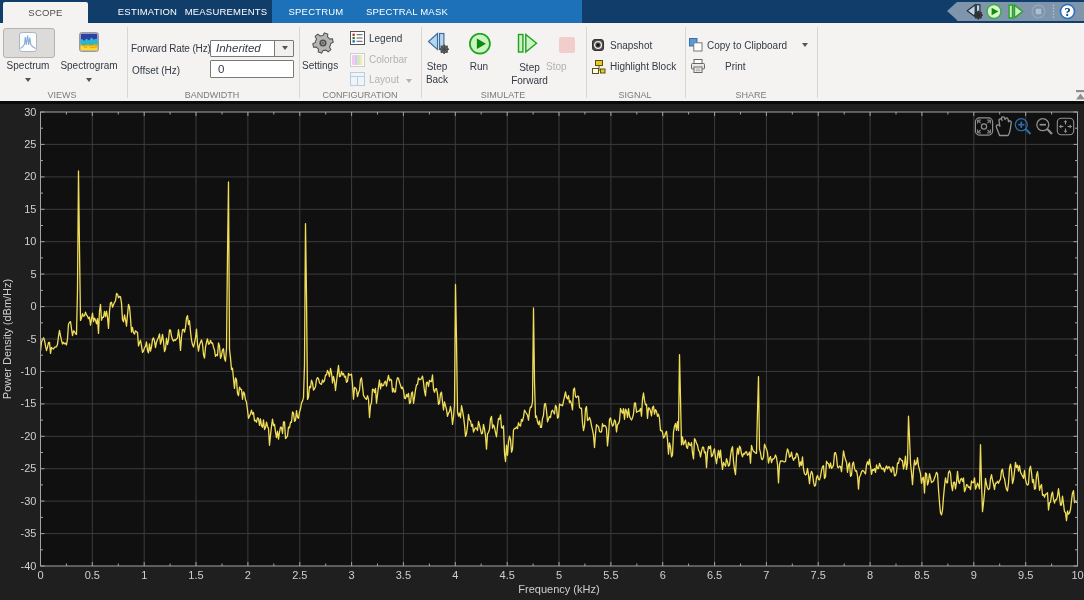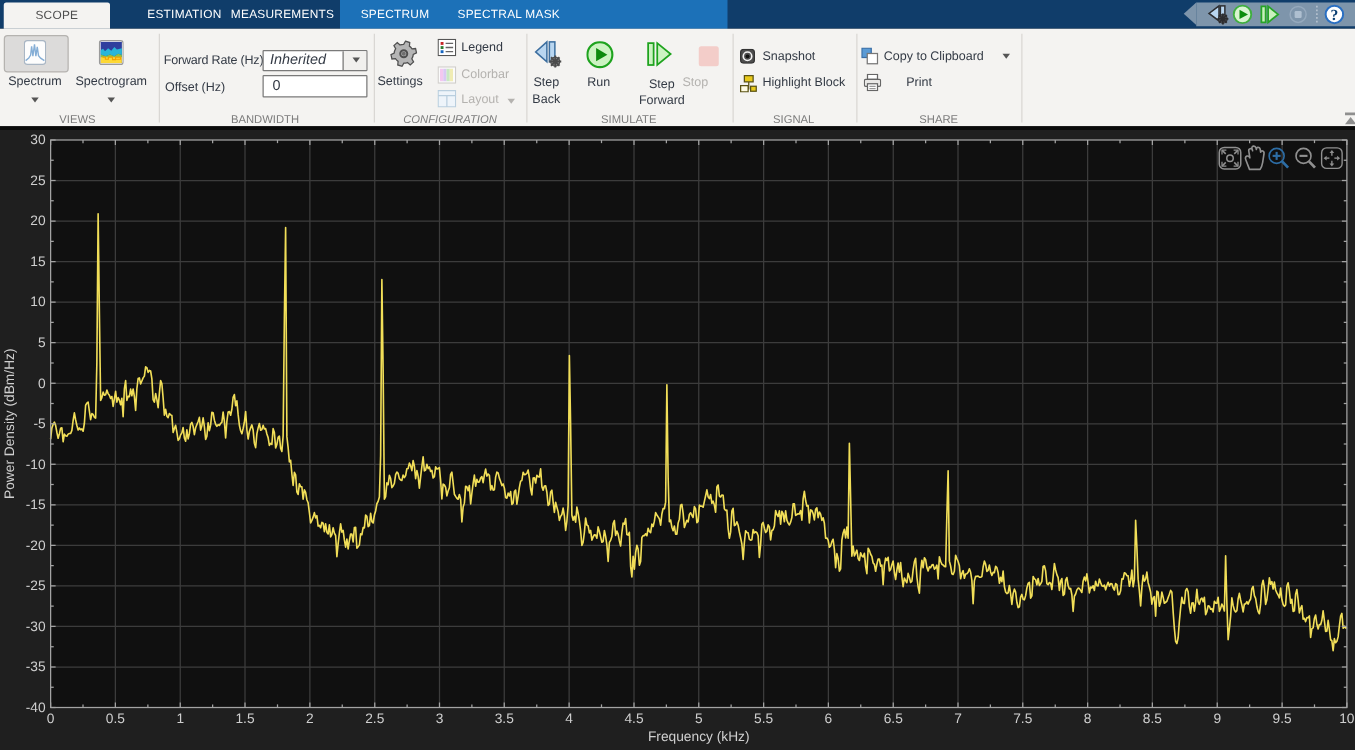--- a/index.html
+++ b/index.html
@@ -66,21 +66,21 @@
 </div>
 <div class="toolstrip">
   <div class="sep" style="left:127px"></div>
   <div class="sep" style="left:299px"></div>
   <div class="sep" style="left:421px"></div>
   <div class="sep" style="left:586px"></div>
   <div class="sep" style="left:685px"></div>
   <div class="sep" style="left:817px"></div>
   <div class="seclabel" style="left:2px;">VIEWS</div>
   <div class="seclabel" style="left:152px;">BANDWIDTH</div>
-  <div class="seclabel" style="left:300px;font-style:italic;">CONFIGURATION</div>
+  <div class="seclabel" style="left:300px;">CONFIGURATION</div>
   <div class="seclabel" style="left:443px;">SIMULATE</div>
   <div class="seclabel" style="left:575px;">SIGNAL</div>
   <div class="seclabel" style="left:691px;">SHARE</div>
 
   <div style="position:absolute;left:3px;top:5px;width:52px;height:30px;background:#dcdbda;border:1px solid #b5b3b0;border-radius:3px;"></div>
   <svg width="18" height="20" style="position:absolute;left:19px;top:9px">
     <rect x="0.5" y="0.5" width="17" height="19" rx="2.5" fill="#fdfdfd" stroke="#a9b6c4"></rect>
     <path d="M 1.5 16.5 L 4 14.5 L 5.5 12 L 6.3 5 L 7.3 13 L 8.6 3.5 L 9.7 13 L 10.8 5.5 L 11.8 12.5 L 13.5 14.5 L 16.5 16.5" fill="none" stroke="#85aed6" stroke-width="1.1"></path>
   </svg>
   <div class="lbl" style="left:0px;top:37px;width:56px;text-align:center;">Spectrum</div>

